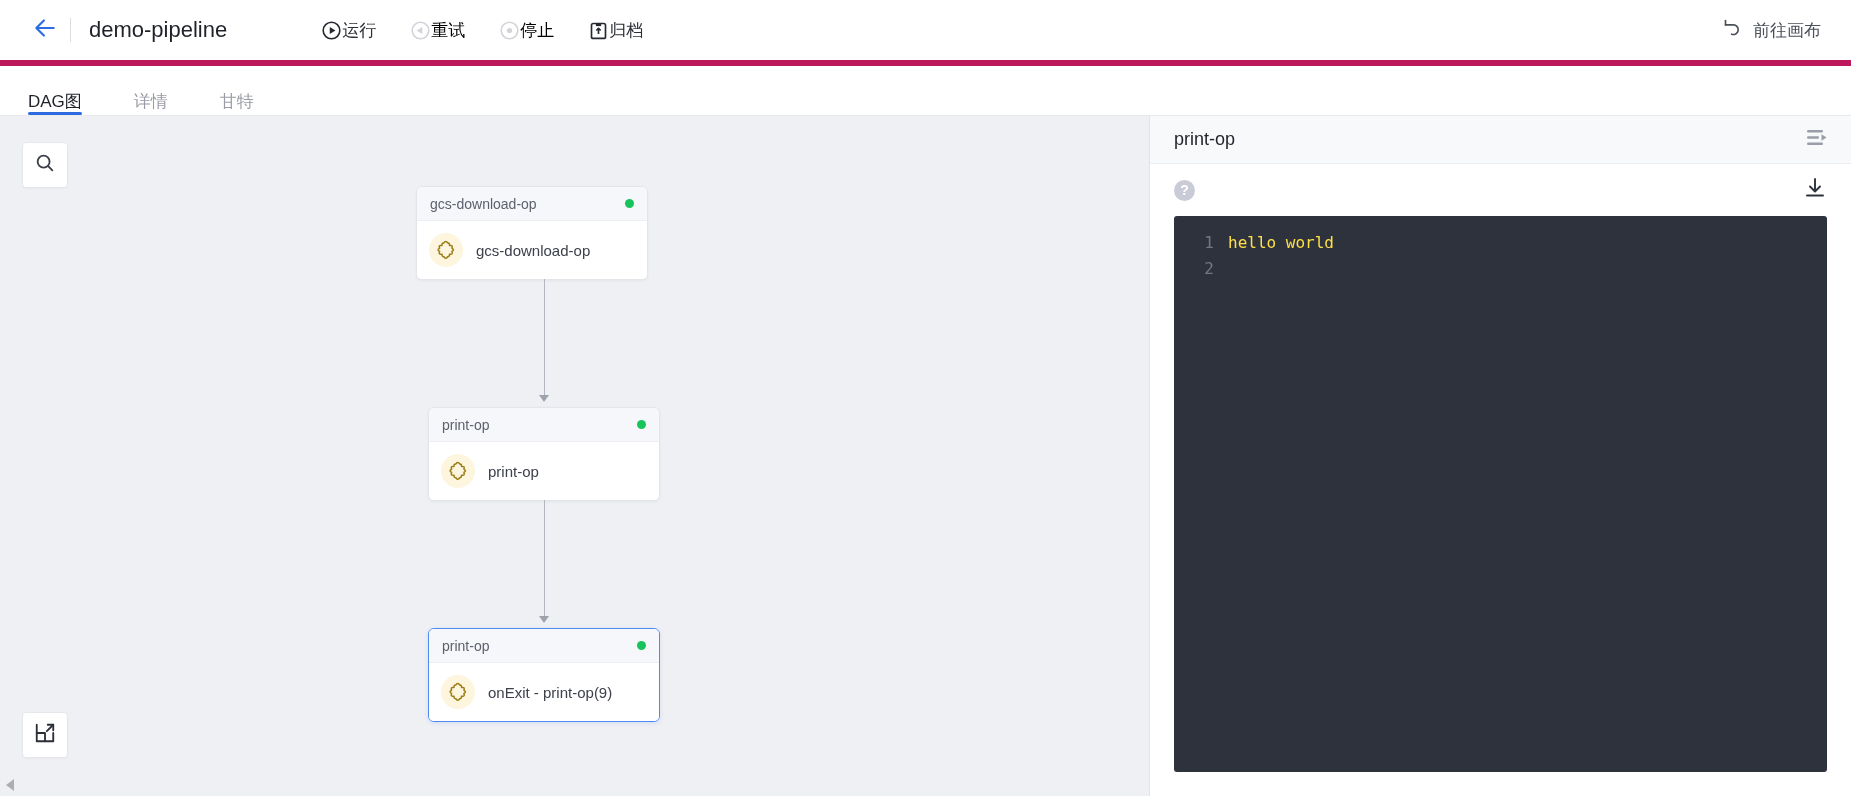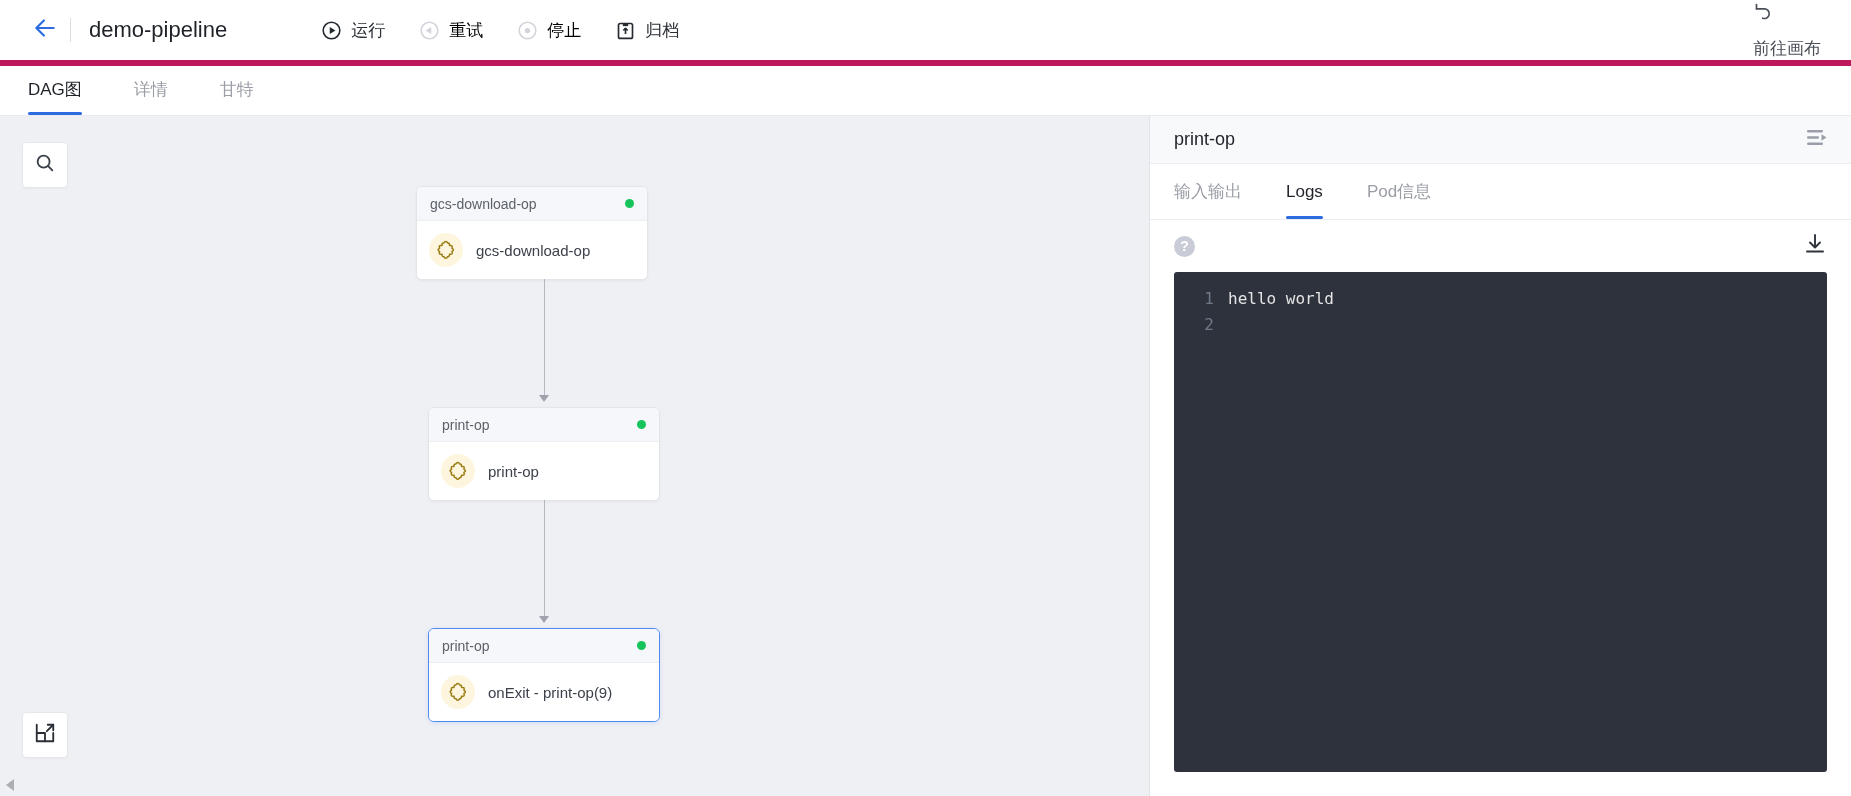--- a/index.html
+++ b/index.html
@@ -39,54 +39,53 @@
   }
   .actions {
     display: flex;
     align-items: center;
     margin-left: 94px;
     gap: 34px;
   }
   .action {
     display: flex;
     align-items: center;
-    gap: 9px;
     font-size: 17px;
     color: #2b2f36;
     cursor: pointer;
     white-space: nowrap;
   }
   .action.disabled { color: #000000; cursor: not-allowed; }
   .action svg { display: block; }
 
   .goto-canvas {
     position: absolute;
     right: 30px;
     display: flex;
+    align-items: center;
     gap: 10px;
     font-size: 17px;
     color: #4a4f58;
     cursor: pointer;
     white-space: nowrap;
-    flex-direction: column;
   }
 
   
   .tabbar {
     height: 50px;
     display: flex;
     align-items: stretch;
     padding-left: 28px;
     background: #ffffff;
     border-bottom: 1px solid #e9eaee;
   }
   .tab {
     position: relative;
     display: flex;
-    align-items: center;
+    align-items: flex-end;
     font-size: 17px;
     color: #9a9da6;
     margin-right: 52px;
     cursor: pointer;
     padding-bottom: 2px;
     white-space: nowrap;
   }
   .tab.active { color: #1f2329; font-weight: 500; }
   .tab.active::after {
     content: "";
@@ -293,21 +292,21 @@
     white-space: pre;
   }
   .log-num {
     width: 26px;
     text-align: right;
     color: #707888;
     flex: none;
     margin-right: 14px;
     user-select: none;
   }
-  .log-text { color: #e5e5e5; }
+  .log-text { color: #fde047; }
 </style>
 </head>
 <body>
 
 <div class="topbar">
   <div class="back-btn">
     <span>
       <svg width="26" height="26" viewBox="0 0 24 24" fill="none" stroke="#2d6ce0" stroke-width="2" stroke-linecap="round" stroke-linejoin="round">
         <line x1="20" y1="12" x2="5" y2="12"></line>
         <polyline points="11,19 4,12 11,5"></polyline>
@@ -478,31 +477,20 @@
           <svg width="24" height="22" viewBox="0 0 24 22" fill="none">
             <rect x="2" y="3" width="16" height="2.4" rx="1.2" fill="#9a9daa"></rect>
             <rect x="2" y="9.3" width="12" height="2.4" rx="1.2" fill="#9a9daa"></rect>
             <rect x="2" y="15.6" width="16" height="2.4" rx="1.2" fill="#9a9daa"></rect>
             <polygon points="16.5,7.2 21.5,10.5 16.5,13.8" fill="#9a9daa"></polygon>
           </svg>
         </span>
       </div>
     </div>
 
-    <div class="panel-tabs">
-      <div class="ptab">
-        <span>输入输出</span>
-      </div>
-      <div class="ptab active">
-        <span>Logs</span>
-      </div>
-      <div class="ptab">
-        <span>Pod信息</span>
-      </div>
-    </div>
 
     <div class="log-toolbar">
       <div class="help-icon">?</div>
       <div class="download-icon">
         <span>
           <svg width="24" height="24" viewBox="0 0 24 24" fill="none" stroke="#2e323b" stroke-width="1.9" stroke-linecap="round" stroke-linejoin="round">
             <line x1="12" y1="3" x2="12" y2="15"></line>
             <polyline points="7,10.5 12,15.5 17,10.5"></polyline>
             <line x1="4" y1="19.5" x2="20" y2="19.5"></line>
           </svg>

